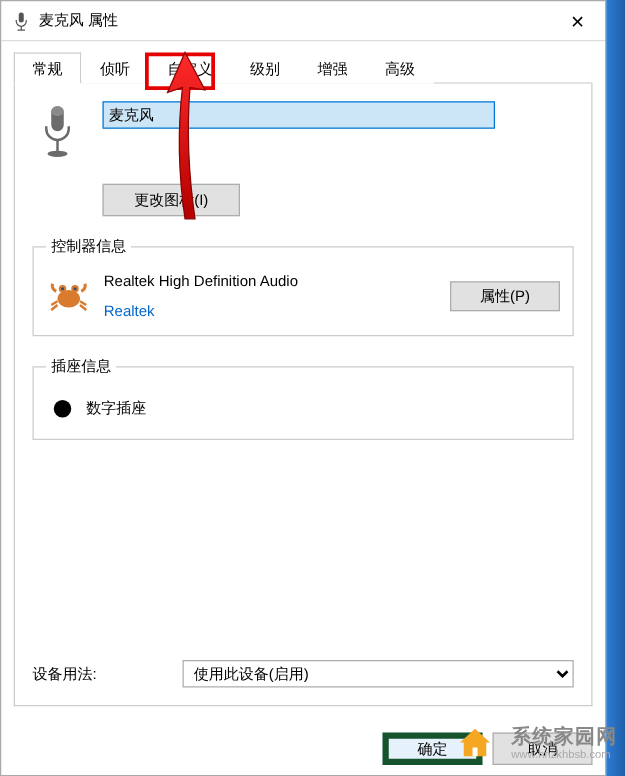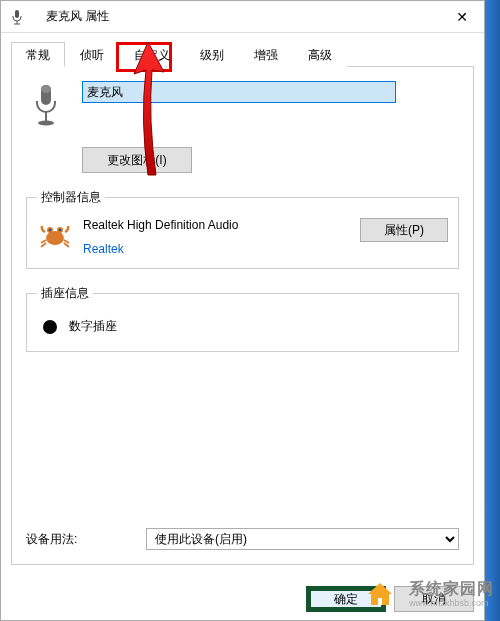--- a/index.html
+++ b/index.html
@@ -18,21 +18,20 @@
       background: #fff;
       border: 1px solid #aaa;
       position: relative;
     }
     .titlebar {
       height: 32px;
       display: flex;
       align-items: center;
       padding-left: 8px;
       border-bottom: 1px solid #ddd;
-      gap: 15px;
     }
     .titlebar-icon {
       width: 16px;
       height: 16px;
       margin-right: 6px;
       display: inline-flex;
       align-items: center;
       justify-content: center;
     }
     .titlebar-text { flex: 1; font-size: 12px; }
@@ -115,21 +114,21 @@
       margin-top: 16px;
       padding: 12px 10px;
       position: relative;
     }
     fieldset legend {
       font-size: 12px;
       padding: 0 4px;
     }
     .controller-row {
       display: flex;
-      align-items: flex-start;
+      align-items: center;
       gap: 10px;
     }
     .crab-icon {
       width: 36px;
       height: 36px;
     }
     .controller-text { flex: 1; }
     .controller-name { font-size: 12px; color: #000; margin-bottom: 10px; }
     .controller-vendor { font-size: 12px; color: #0066cc; }
     .props-btn {

